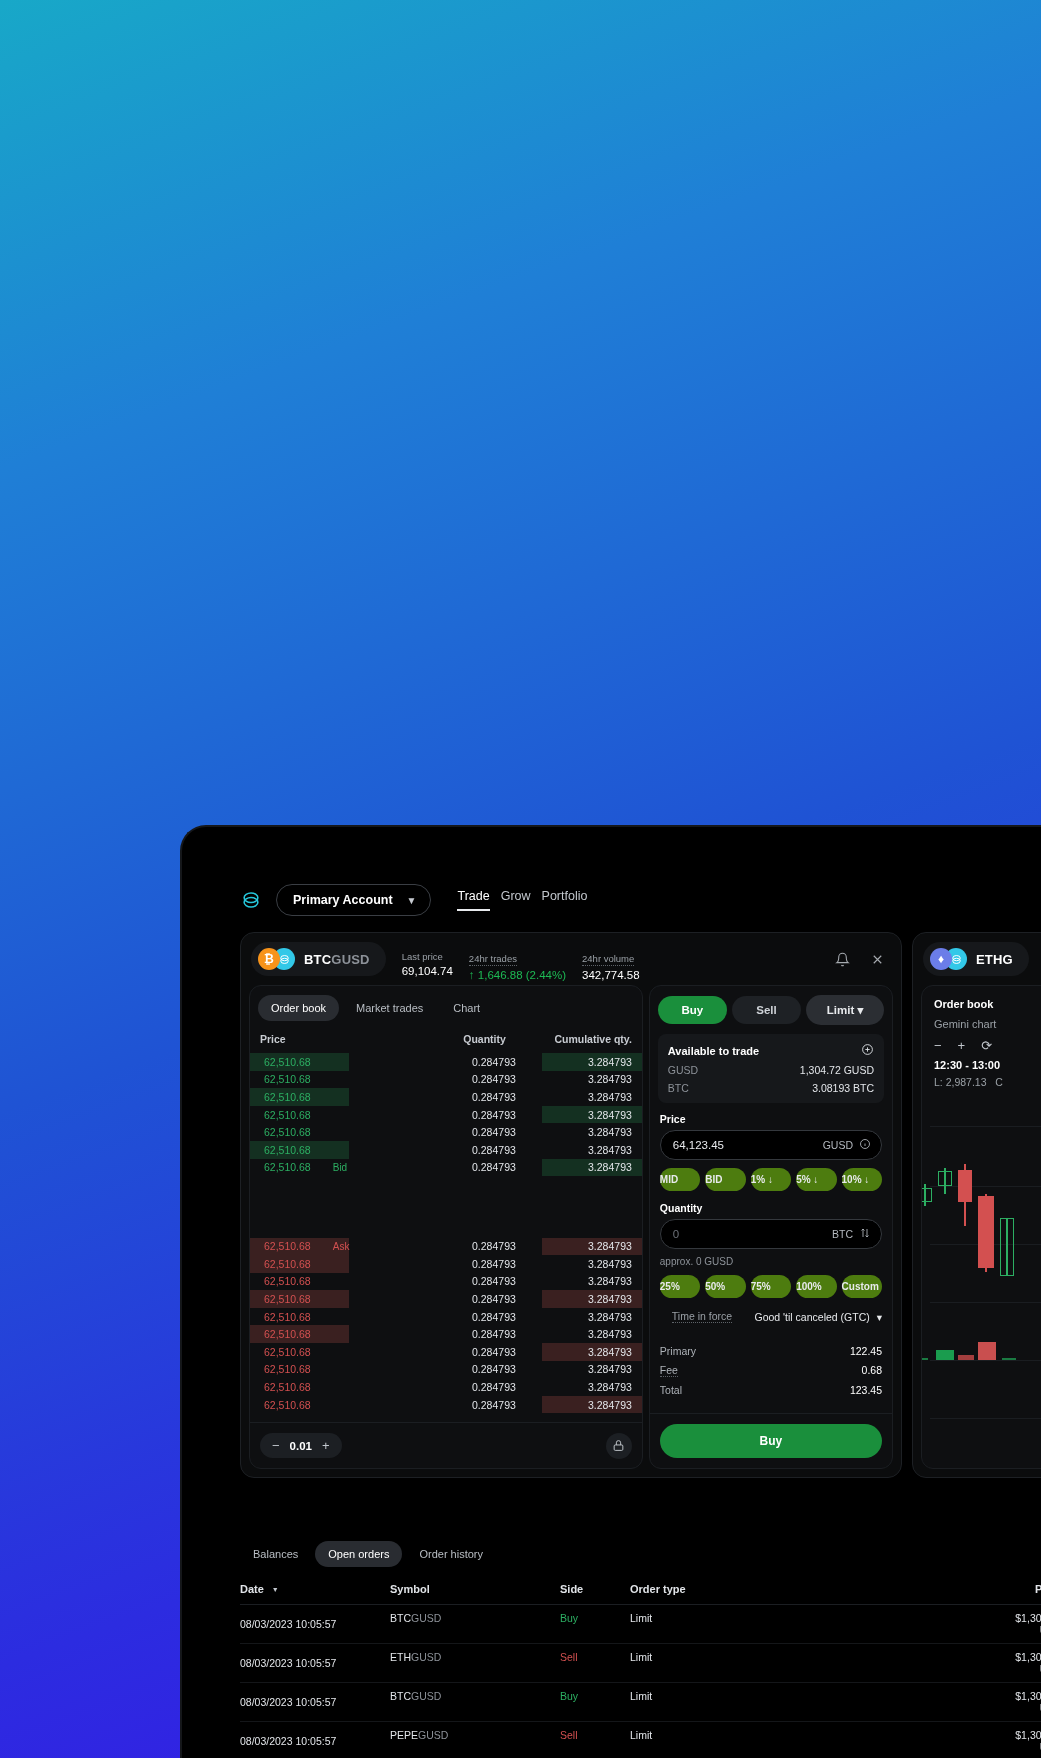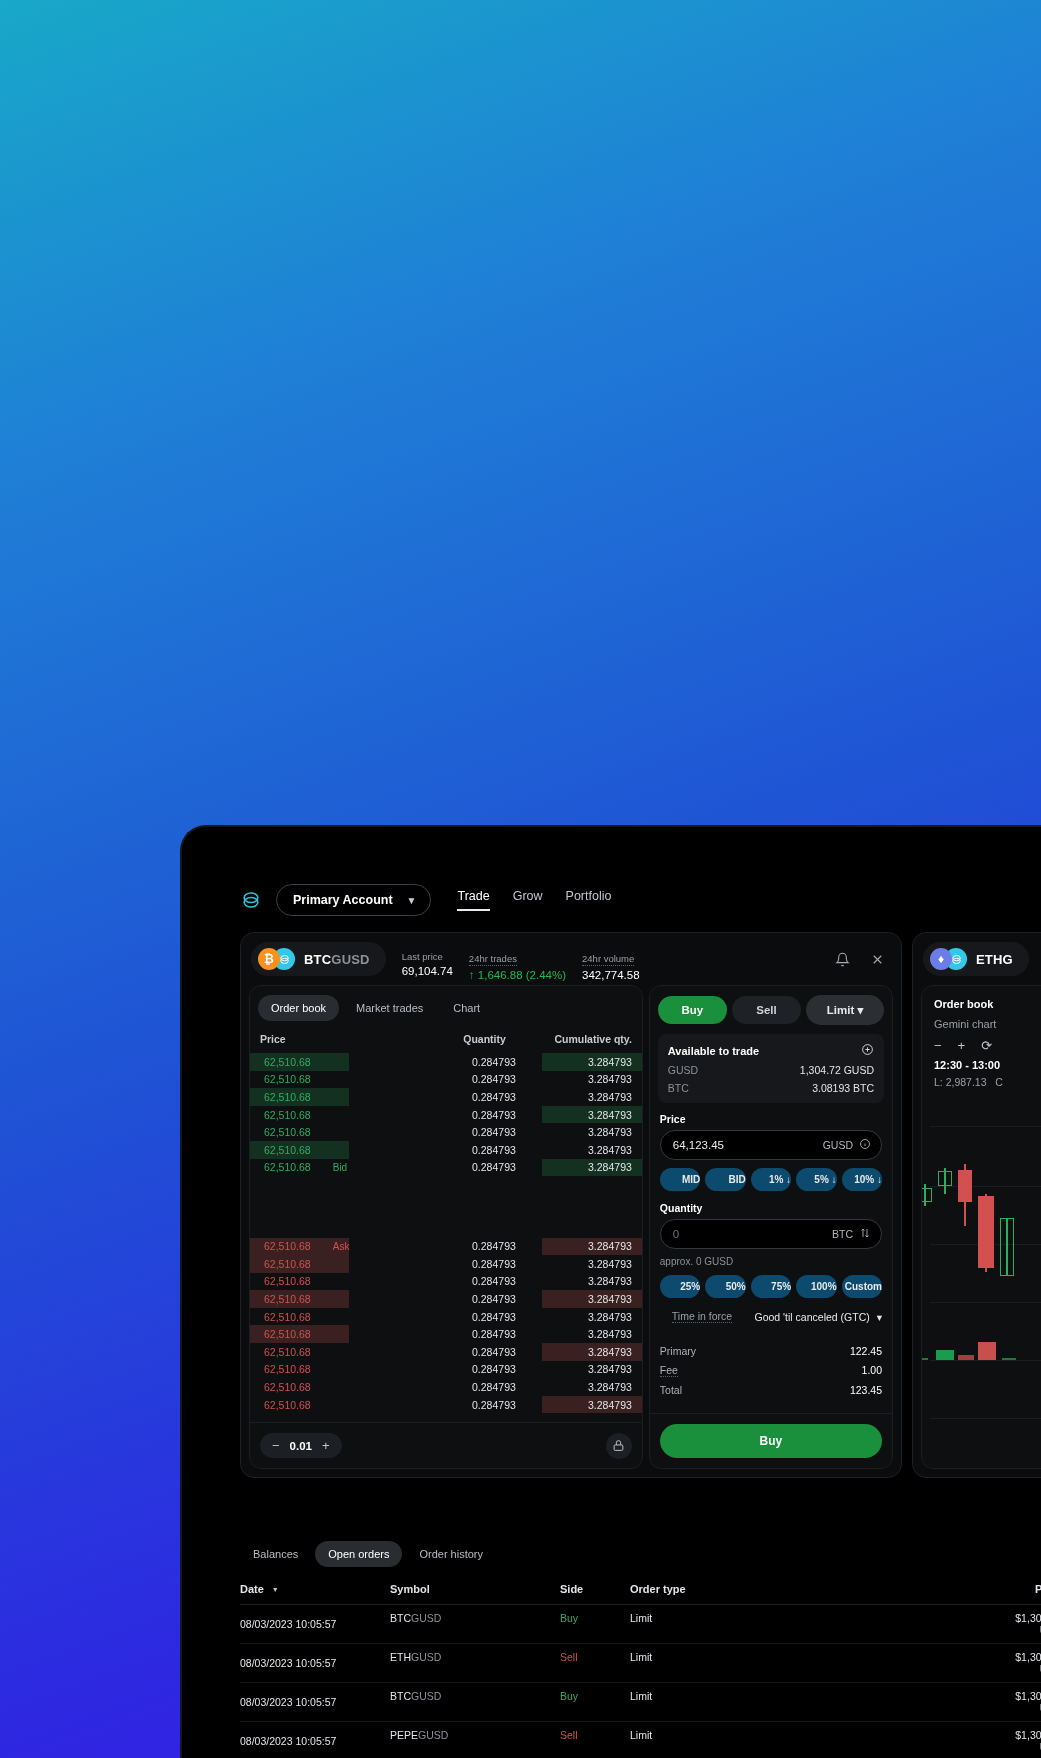--- a/index.html
+++ b/index.html
@@ -32,21 +32,21 @@
   }
   .logo-mark { width: 22px; height: 22px; }
   .acct-select {
     display: flex; align-items: center; gap: 14px;
     border: 1px solid #3a3e44; border-radius: 20px;
     padding: 8px 14px 8px 16px;
     color: #fff; font-size: 12.5px; font-weight: bold;
     background: transparent;
   }
   .chev { font-size: 10px; color: #c8ccd2; }
-  .nav-links { display: flex; align-items: center; gap: 23px; margin-left: 12px; }
+  .nav-links { display: flex; align-items: center; gap: 11px; margin-left: 12px; }
   .nav-link {
     color: #c2c7cd; font-size: 12.5px; padding-bottom: 6px;
     border-bottom: 2px solid transparent; white-space: nowrap;
   }
   .nav-link.active { color: #fff; border-bottom-color: #e8eaed; font-weight: normal; }
 
   
   #market-card {
     position: absolute; left: 58px; top: 105px;
     width: 662px; height: 546px;
@@ -151,22 +151,22 @@
   .fld-label { font-size: 10.5px; color: #fff; font-weight: bold; margin-bottom: 5px; }
   .inp {
     display: flex; align-items: center; background: #000;
     border: 1px solid #34383d; border-radius: 18px; height: 30px; padding: 0 10px 0 12px;
   }
   .inp .txt { font-size: 11.5px; color: #e8eaed; }
   .inp .txt.ph { color: #6c7178; }
   .inp .suffix { margin-left: auto; display: flex; align-items: center; gap: 6px;
                  font-size: 10.5px; color: #b4b9bf; }
   .chiprow { display: flex; gap: 5px; margin-top: 8px; }
-  .chip { flex: 1; text-align: right; font-size: 10px; font-weight: bold; color: #e8eaed;
-          background: #0c4a6e; border-radius: 13px; padding: 6px 0; white-space: nowrap; }
+  .chip { flex: 1; text-align: left; font-size: 10px; font-weight: bold; color: #e8eaed;
+          background: #4d7c0f; border-radius: 13px; padding: 6px 0; white-space: nowrap; }
   .approx { font-size: 10px; color: #8d9299; margin-top: 7px; }
   .tif-row { display: flex; align-items: center; margin-top: 12px; margin-left: 12px; }
   .tif-label { font-size: 10.5px; color: #9aa0a6; border-bottom: 1px dotted #5d6268; }
   .tif-val { margin-left: auto; font-size: 10.5px; color: #e8eaed; display: flex; align-items: center; gap: 7px; }
   .totals { margin-top: 22px; }
   .tline { display: flex; font-size: 10.5px; margin-top: 7px; }
   .tline .k { color: #aeb3b9; }
   .tline .k.dot { border-bottom: 1px dotted #5d6268; }
   .tline .v { margin-left: auto; color: #fff; }
   .submit-wrap { margin-top: auto; border-top: 1px solid #1b1e22; padding: 10px; }
@@ -660,21 +660,21 @@
             </span>
           </div>
 
           <div class="totals">
             <div class="tline">
               <span class="k">Primary</span>
               <span class="v">122.45</span>
             </div>
             <div class="tline">
               <span class="k dot">Fee</span>
-              <span class="v">1.00</span>
+              <span class="v">0.68</span>
             </div>
             <div class="tline">
               <span class="k">Total</span>
               <span class="v">123.45</span>
             </div>
           </div>
         </div>
 
         <div class="submit-wrap">
           <div class="submit-btn">Buy</div>

